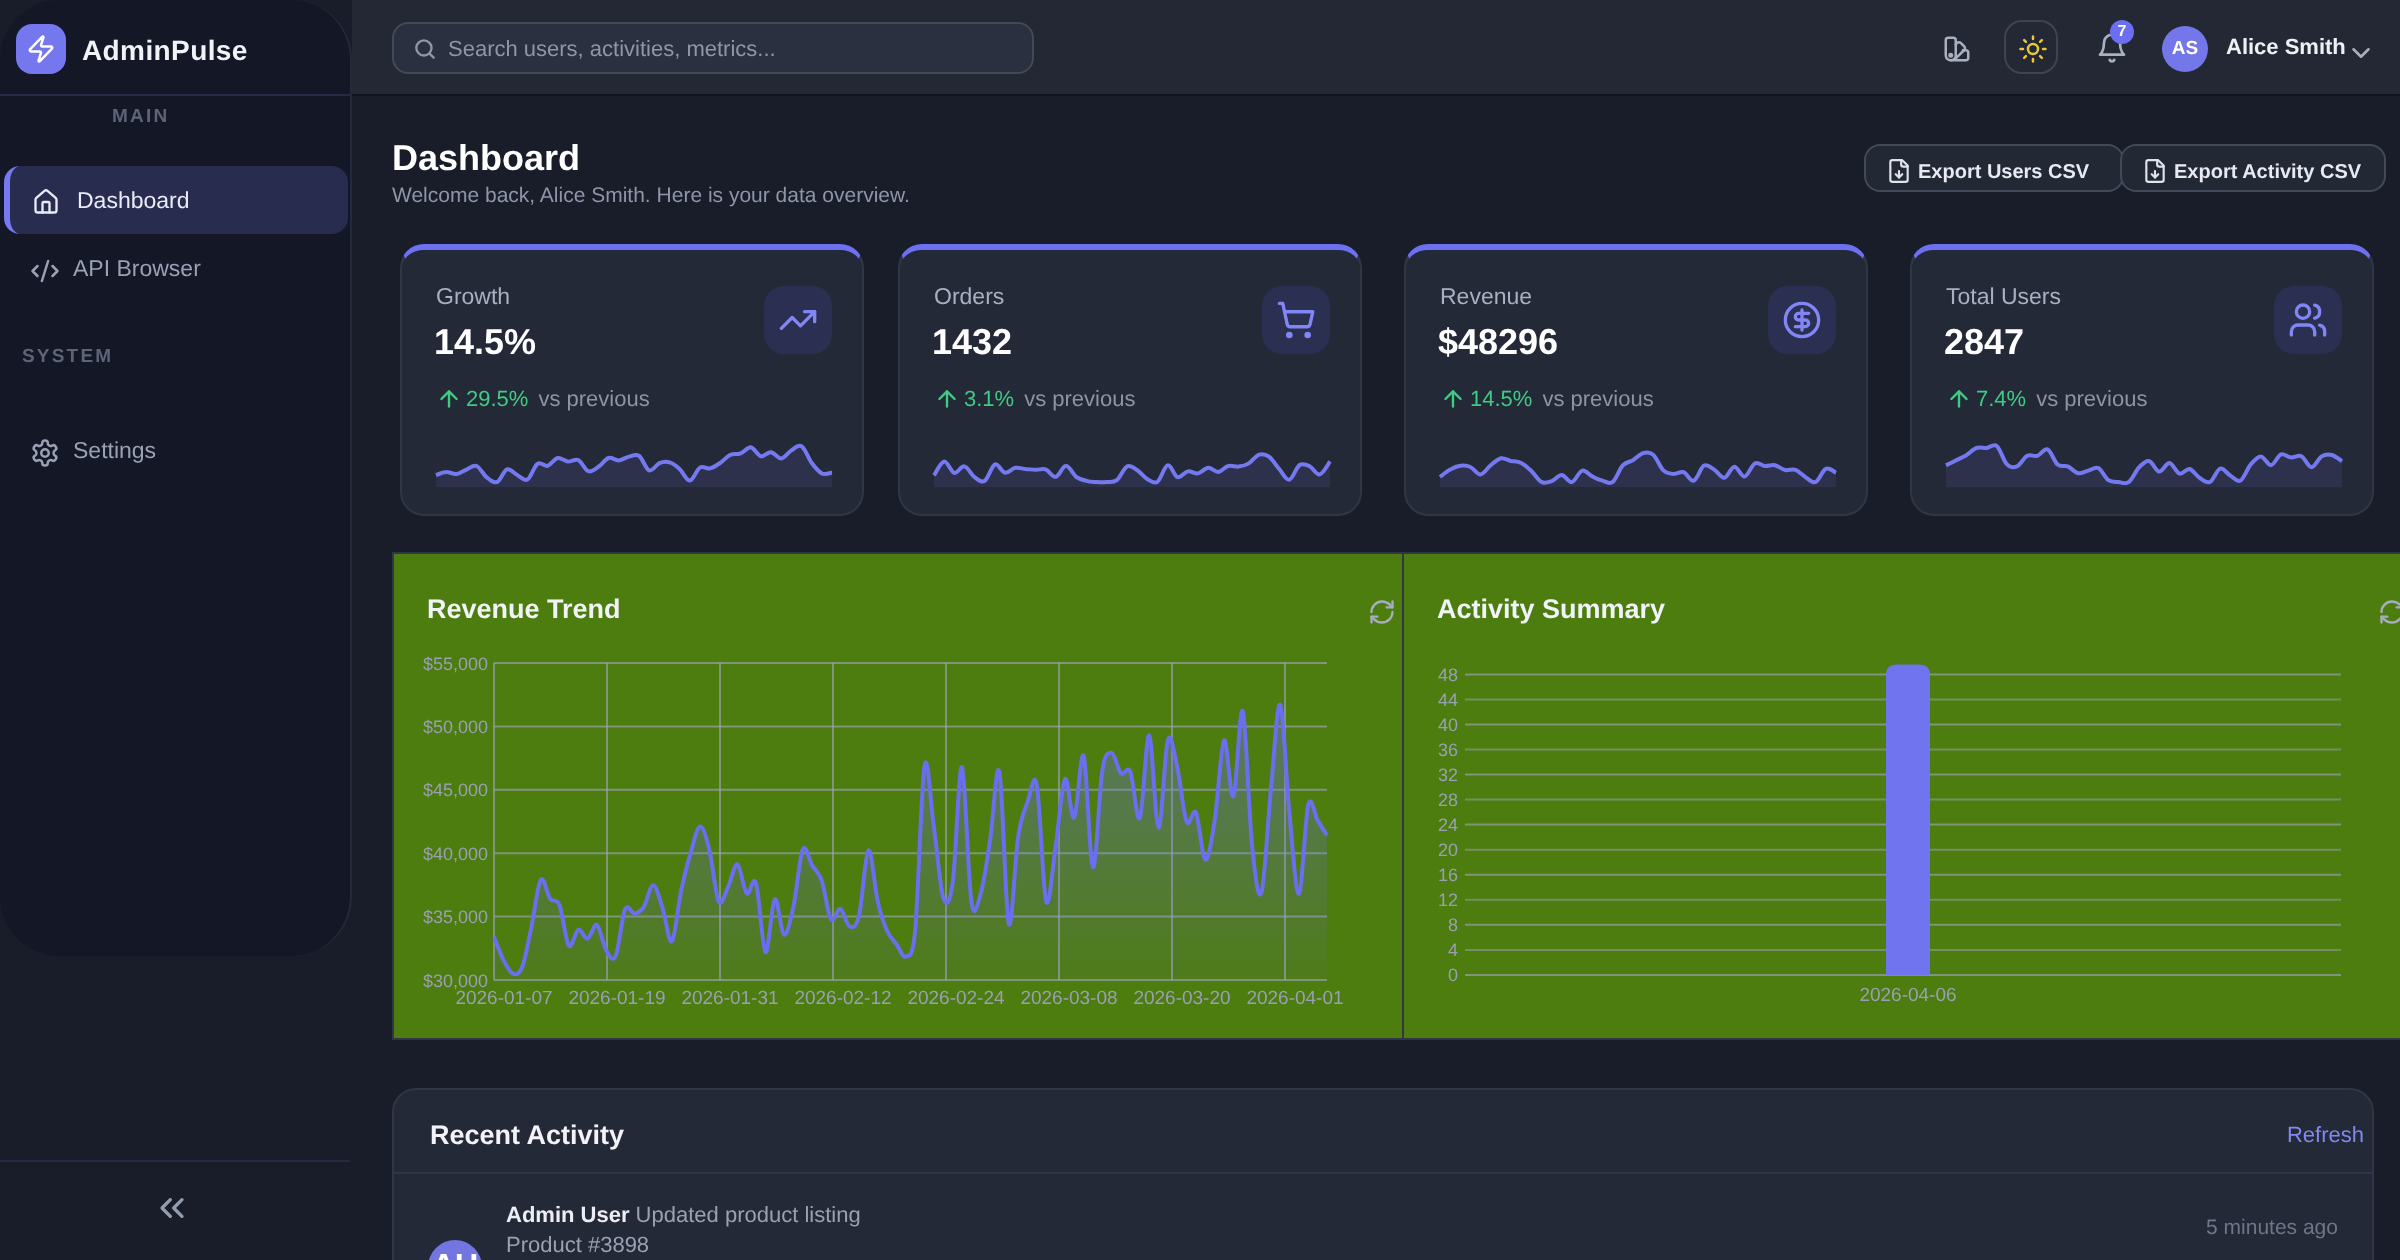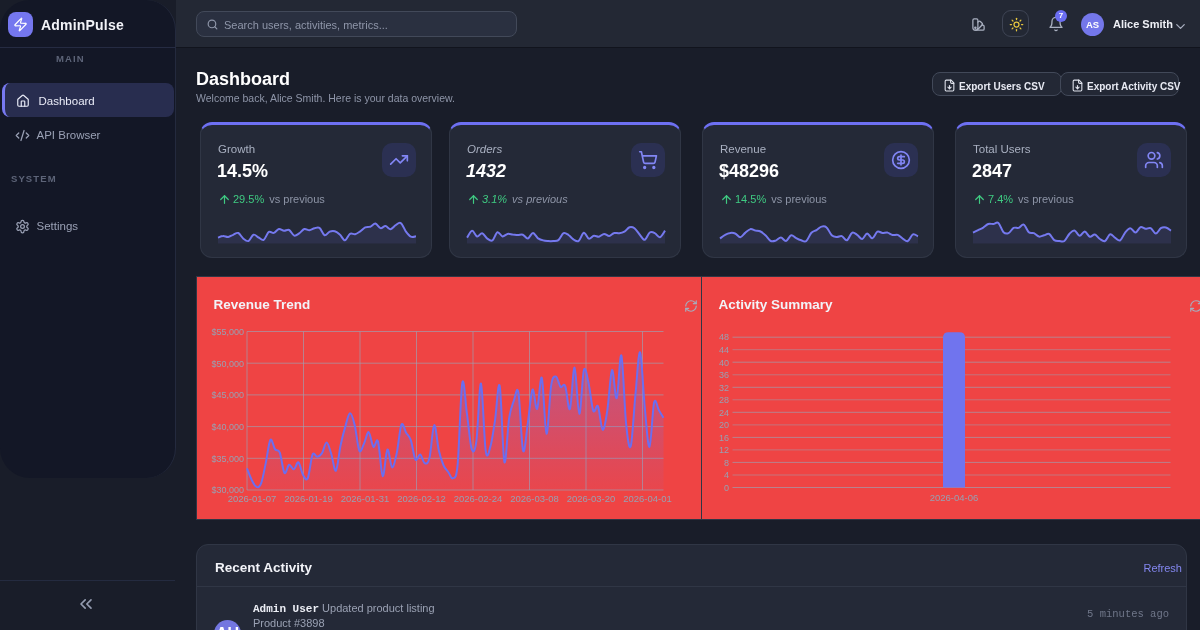--- a/index.html
+++ b/index.html
@@ -35,48 +35,48 @@
 #uname { position:absolute; left:937px; top:18px; font-size:11px; font-weight:bold; color:#eef0f6; }
 #chev { position:absolute; left:997px; top:19px; }
 
 #main { position:absolute; left:176px; top:48px; width:1024px; height:582px; }
 #h1 { position:absolute; left:20px; top:21px; font-size:18px; font-weight:bold; color:#fff; }
 #sub { position:absolute; left:20px; top:43.5px; font-size:10.5px; color:#8e95a8; }
 .ebtn { position:absolute; top:24px; height:24px; background:#232835; border:1px solid #424959; border-radius:8px; color:#e8eaf3; font-size:10px; font-weight:bold; }
 .ebtn svg { position:absolute; left:10px; top:6px; }
 .ebtn span { position:absolute; left:26px; top:7.5px; white-space:nowrap; }
 #eb1 { left:756px; width:130px; }
-#eb2 { left:884px; width:119px;padding-left:12px; }
+#eb2 { left:884px; width:133px;padding-left:12px; }
 
 .scard { position:absolute; top:74px; width:232px; height:136px; background:#242937; border:1px solid #303645; border-top:3px solid #6e70f2; border-radius:12px; }
 .scard .lbl { position:absolute; left:17px; top:18px; font-size:11.5px; color:#a9b0c1; }
 .scard .val { position:absolute; left:16px; top:36px; font-size:18px; font-weight:bold; color:#fff; }
 .scard .delta { position:absolute; left:17px; top:68px; font-size:11px; color:#8d94a6; }
 .scard .delta b { color:#3fcb82; font-weight:normal; }
 .scard .dar { display:inline-block; vertical-align:-3px; margin-right:2px; }
 .scard .vsp { margin-left:5px; }
 .scard .ibox { position:absolute; right:15px; top:18px; width:34px; height:34px; border-radius:10px; background:#2b3052; }
 .scard .ibox svg { position:absolute; left:7px; top:7px; }
 .scard .spark { position:absolute; left:0; top:0; }
-#sc1 { left:24px; } #sc2 { left:273px;font-style:italic; } #sc3 { left:526px; } #sc4 { left:779px; }
-
-.ccard { position:absolute; top:228px; width:524px; height:244px; background:#ef4444; border:1px solid #303645; border-radius:0; }
+#sc1 { left:24px; } #sc2 { left:273px; } #sc3 { left:526px; } #sc4 { left:779px; }
+
+.ccard { position:absolute; top:228px; width:524px; height:244px; background:#4d7c0f; border:1px solid #303645; border-radius:0; }
 #cc1 { left:20px; } #cc2 { left:525px; }
 .ccard .title { position:absolute; left:16.5px; top:20px; font-size:13.5px; font-weight:bold; color:#f2f3f8; }
 .ccard .ref { position:absolute; right:21px; top:22px; }
 
 #ra { position:absolute; left:20px; top:496px; width:991px; height:120px; background:#242937; border:1px solid #303645; border-radius:12px; }
 #ra .title { position:absolute; left:18px; top:15px; font-size:13.5px; font-weight:bold; color:#f2f3f8; }
 #ra .refresh { position:absolute; right:4px; top:17px; font-size:11px; color:#8487f0; }
 #ra .div { position:absolute; left:0; top:41px; width:100%; height:1px; background:#303645; }
 #ra .av { position:absolute; left:17px; top:55px; width:27px; height:27px; border-radius:50%; background:#7376e0; color:#fff; font-size:16px; font-weight:bold; text-align:center; line-height:27px;margin-top:20px; }
 #ra .l1 { position:absolute; left:56px; top:57px; font-size:11px; color:#9aa1b3; }
-#ra .l1 b { color:#eceef5;font-family:Liberation Mono, monospace; }
+#ra .l1 b { color:#eceef5; }
 #ra .l2 { position:absolute; left:56px; top:72px; font-size:11px; color:#9aa1b3; }
-#ra .ago { position:absolute; right:17px; top:63px; font-size:10.5px; color:#6f7689;font-family:Liberation Mono, monospace; }
+#ra .ago { position:absolute; right:17px; top:63px; font-size:10.5px; color:#6f7689; }
 svg.icon { display:block; }
 </style>
 </head>
 <body>
 <div id="app">
   <div id="main">
     <div id="h1">Dashboard</div>
     <div id="sub">Welcome back, Alice Smith. Here is your data overview.</div>
     <div class="ebtn" id="eb1">
         <svg class="icon" width="13" height="13" viewBox="0 0 24 24" fill="none" stroke="#dfe2ec" stroke-width="2" stroke-linecap="round" stroke-linejoin="round">

